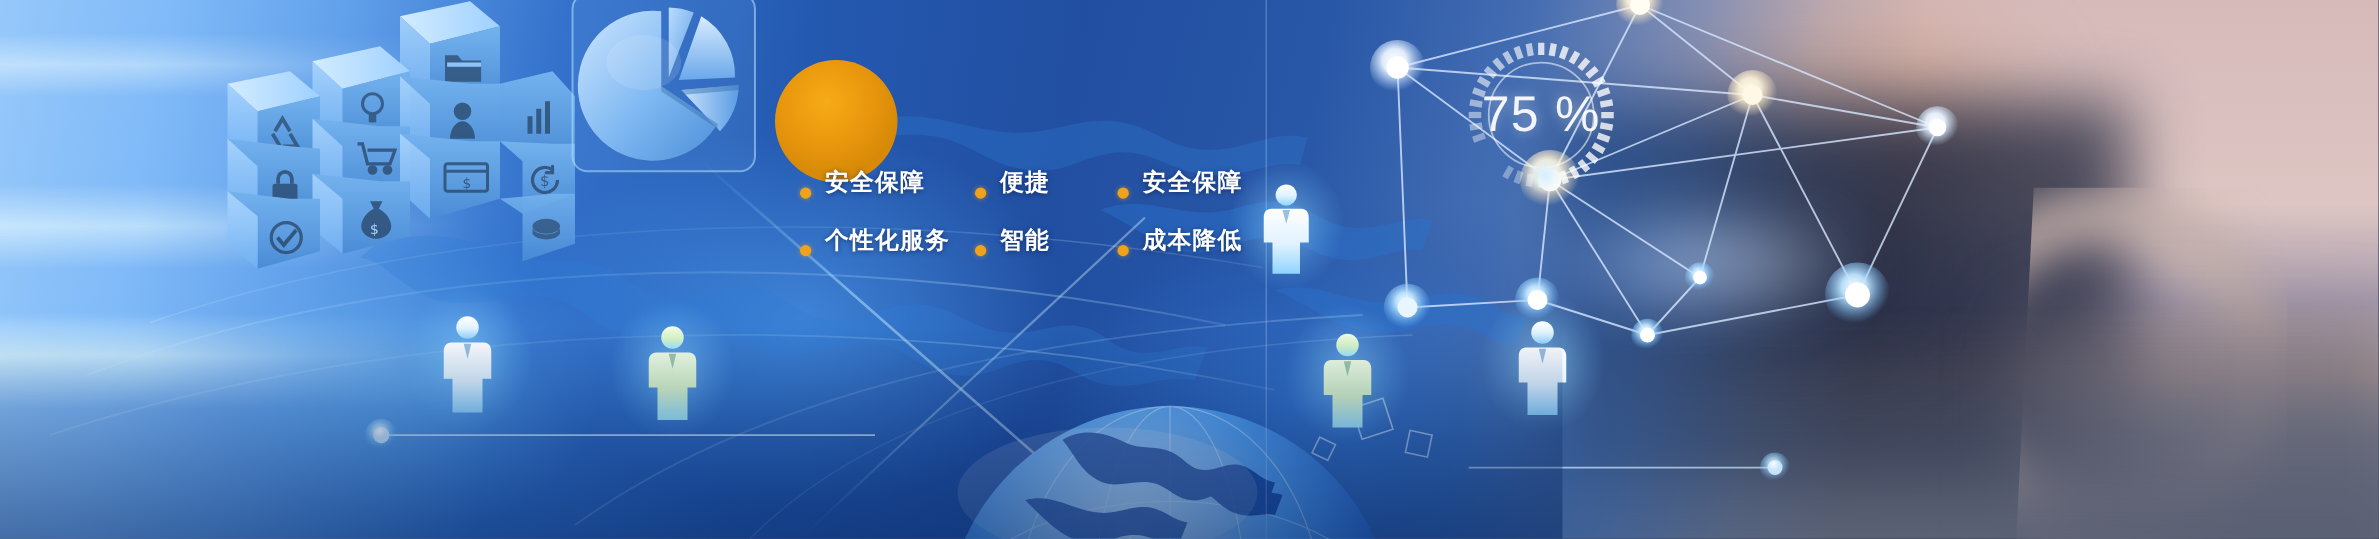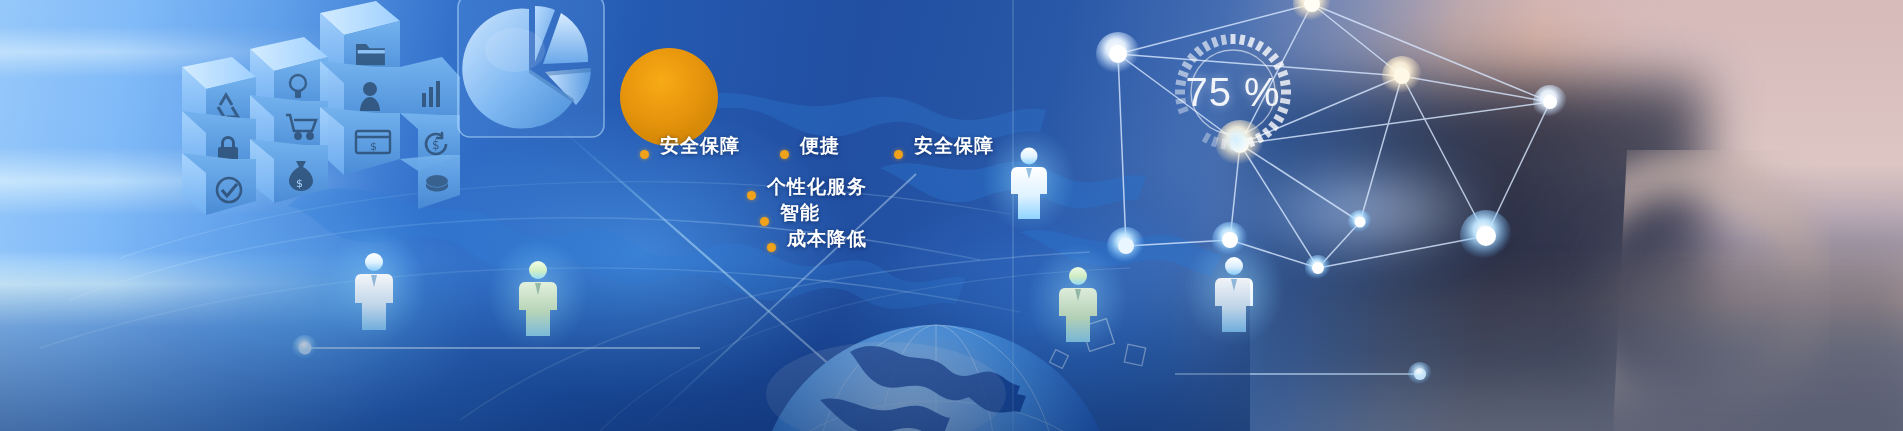--- a/index.html
+++ b/index.html
@@ -123,21 +123,21 @@
   
   .copy{ position:absolute; left:640px; top:96px; }
   .headline{
     font-size:56px; line-height:1; font-weight:bold; color:#ffffff;
     letter-spacing:2px;
     text-shadow:0 2px 7px rgba(6,30,80,.55), 0 0 1px rgba(255,255,255,.8);
     white-space:nowrap;
   }
   .features{ margin-top:32px; }
   .frow{ display:flex; align-items:center; height:36px; }
-  .frow + .frow{ margin-top:10px;flex-direction:column; }
+  .frow + .frow{ margin-top:10px; }
   .fitem{ display:flex; align-items:flex-end; white-space:nowrap; }
   .bullet{
     width:9px; height:9px; border-radius:50%;
     background:#f0a21a; margin-right:11px; flex:0 0 auto;
     box-shadow:0 0 4px rgba(240,162,26,.6);
   }
   .flabel{
     color:#ffffff; font-size:19px; font-weight:bold; letter-spacing:1px;
     text-shadow:0 1px 4px rgba(4,26,70,.65);
   }

